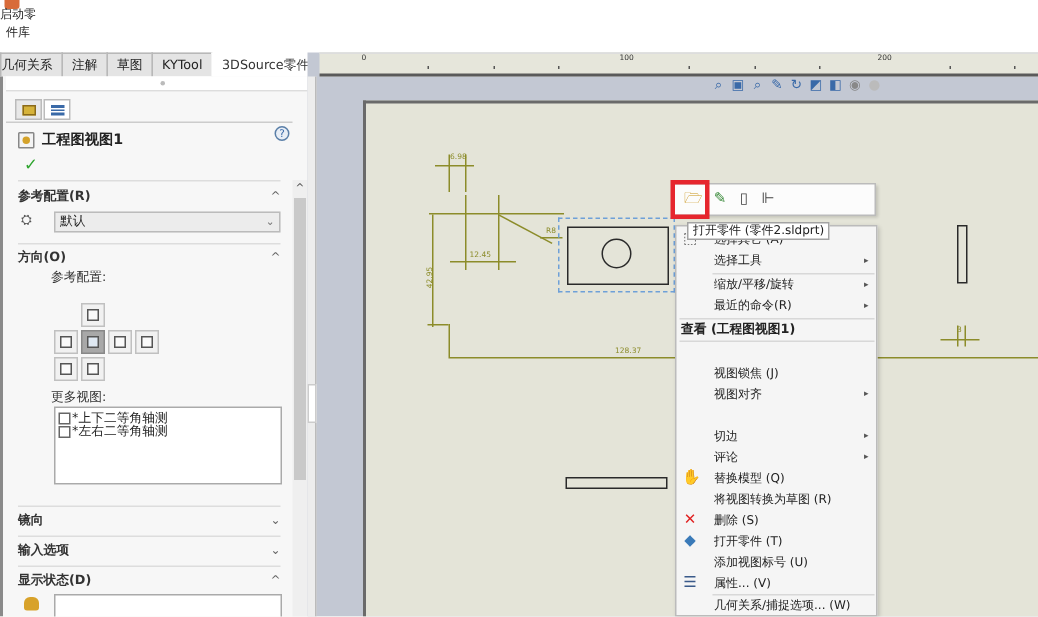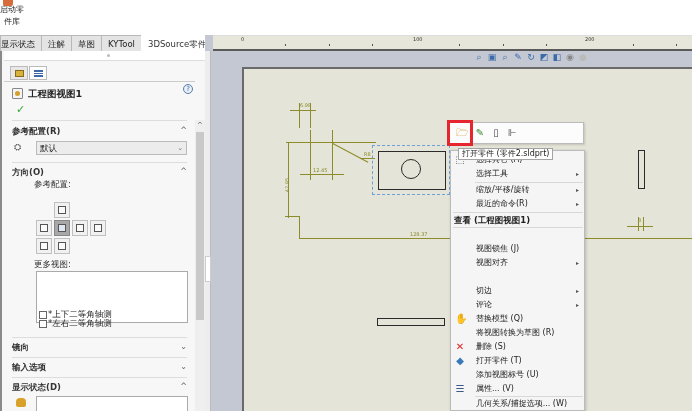--- a/index.html
+++ b/index.html
@@ -44,21 +44,21 @@
   .combo { position: absolute; left: 24px; top: 0; width 151px; width: 151px; height: 14px; border: 1px solid #bbb; background: #ececec; font-size: 8.5px; line-height: 12px; padding-left: 3px; }
   .combo-arrow { position: absolute; right: 3px; top: 0; font-size: 7px; color: #777; }
 
   .label { position: absolute; font-size: 8.5px; color: #333; }
   .view-btn { position: absolute; width: 16px; height: 16px; border: 1px solid #c0c0c0; background: #f1f1f1; }
   .view-btn.active { background: #a8a8a8; border-color: #888; }
   .view-btn .vg { position: absolute; left: 3px; top: 3px; width: 8px; height: 8px; border: 1px solid #555; background: #fafafa; }
   .view-btn.active .vg { background: #dfe8f2; }
 
   .list-box { position: absolute; left: 32px; top: 280px; width: 152px; height: 52px; background: #fff; border: 1px solid #aaa; }
-  .list-item { position: absolute; left: 2px; font-size: 8.5px; line-height: 9px; color: #222; margin-top: 35px; }
+  .list-item { position: absolute; left: 2px; font-size: 8.5px; line-height: 9px; color: #222; }
   .list-item .cb { display: inline-block; width: 8px; height: 8px; border: 1px solid #666; background: #fff; vertical-align: middle; margin-right: 1px; }
 
   .scrollbar-v { position: absolute; left: 193px; top: 69px; width: 10px; height: 342px; background: #efefef; }
   .scroll-up { position: absolute; left: 0; top: 0; width: 10px; height: 10px; font-size: 7px; color: #555; text-align: center; line-height: 10px; }
   .scroll-thumb { position: absolute; left: 1px; top: 12px; width: 8px; height: 188px; background: #c9c9c9; }
 
   .sel-row { position: absolute; left: 8px; top: 393px; width: 175px; height: 14px; }
   .sel-icon { position: absolute; left: 4px; top: 2px; width: 10px; height: 9px; background: #d8a22a; border-radius: 4px 4px 2px 2px; }
   .sel-box { position: absolute; left: 24px; top: 0; width: 152px; height: 18px; background: #fff; border: 1px solid #aaa; }
   .sel-item { position: absolute; left: 0; top: 0; width: 150px; height: 9px; background: #0a78d7; color: #fff; font-size: 8px; line-height: 9px; padding-left: 2px; margin-top: 40px; }
@@ -101,21 +101,21 @@
 <div class="root">
 
   <div class="ribbon-top">
     <div class="lib-btn">
       <div class="lib-icon"></div>
       <div class="lib-label">启动零
 件库</div>
     </div>
   </div>
   <div class="tabs">
-    <div class="tab first">显示状态</div>
+    <div class="tab first">几何关系</div>
     <div class="tab">注解</div>
     <div class="tab">草图</div>
     <div class="tab">KYTool</div>
     <div class="tab active">3DSource零件库</div>
   </div>
 
   <div class="left-panel">
     <div class="splitter-top">
         <div class="splitter-dot"></div>
       </div>

